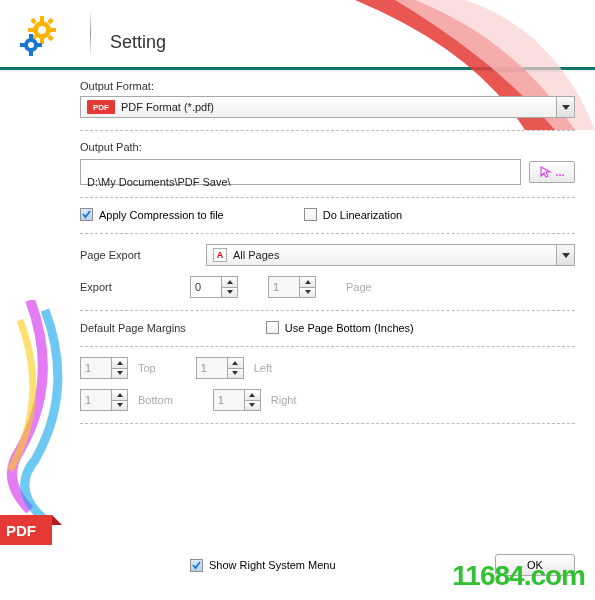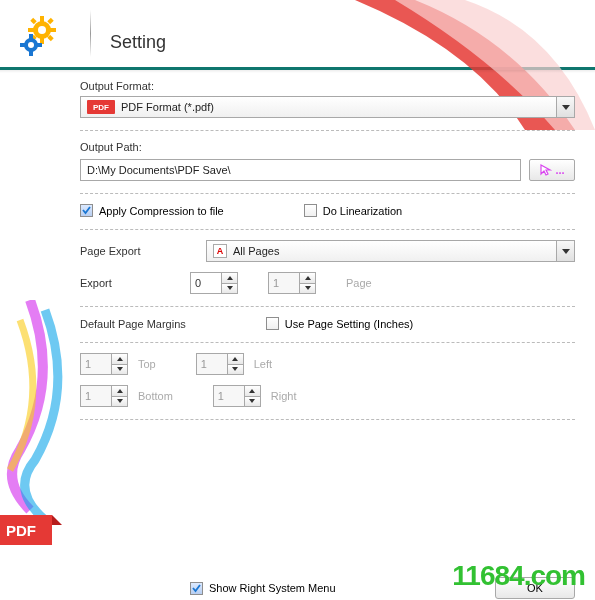--- a/index.html
+++ b/index.html
@@ -22,21 +22,21 @@
   .label { color: #333; margin-bottom: 4px; }
   
   .combo { display: flex; align-items: center; height: 22px; border: 1px solid #a8a8a8; background: linear-gradient(#fff, #f0f0f0); position: relative; }
   .combo .pdf-badge { width: 28px; height: 14px; background: #e53935; color: #fff; font-size: 8px; font-weight: bold; display: flex; align-items: center; justify-content: center; margin: 0 6px; border-radius: 1px; }
   .combo .a-badge { width: 14px; height: 14px; background: #fff; border: 1px solid #aaa; margin: 0 6px; display: flex; align-items: center; justify-content: center; }
   .combo .a-badge span { color: #d00; font-weight: bold; font-size: 9px; }
   .combo .text { flex: 1; color: #222; }
   .combo .drop { width: 18px; height: 100%; border-left: 1px solid #a8a8a8; background: linear-gradient(#f8f8f8,#e0e0e0); display: flex; align-items: center; justify-content: center; color: #333; }
   .combo .drop svg { width: 8px; height: 5px; }
   
-  .textbox { height: 22px; border: 1px solid #a8a8a8; background: #fff; padding: 0 6px; line-height: 20px; color: #222; }
+  .textbox { height: 22px; border: 1px solid #a8a8a8; background: #fff; padding: 12px 6px; line-height: 20px; color: #222; }
   
   .btn-browse { width: 46px; height: 22px; border: 1px solid #a8a8a8; background: linear-gradient(#fff,#e8e8e8); display: flex; align-items: center; justify-content: center; gap: 2px; border-radius: 2px; }
   
   .row { display: flex; align-items: center; gap: 8px; margin-top: 6px; }
   
   .ck { display: flex; align-items: center; gap: 6px; }
   .ck-box { width: 13px; height: 13px; border: 1px solid #8e8e8e; background: linear-gradient(#fff,#f0f0f0); display: flex; align-items: center; justify-content: center; }
   .ck-box.checked { background: linear-gradient(#dbe9ff,#b8cef0); }
   .ck-box.checked svg { display: block; }
   .ck-box svg { display: none; width: 9px; height: 9px; }
@@ -49,21 +49,21 @@
   .spinner .arrows { width: 16px; height: 100%; border-left: 1px solid #a8a8a8; display: flex; flex-direction: column; }
   .spinner .arrows div { flex: 1; display: flex; align-items: center; justify-content: center; background: linear-gradient(#fff,#e8e8e8); }
   .spinner .arrows div:first-child { border-bottom: 1px solid #a8a8a8; }
   .spinner .arrows svg { width: 6px; height: 4px; }
   
   .margins-row { display: flex; gap: 40px; margin-bottom: 10px; }
   .margins-group { display: flex; align-items: center; gap: 10px; }
   .static-text { color: #333; }
   .disabled-text { color: #aaa; }
   
-  .bottom-bar { position: absolute; left: 80px; right: 20px; bottom: 1px; display: flex; align-items: center; }
+  .bottom-bar { position: absolute; left: 80px; right: 20px; bottom: 24px; display: flex; align-items: center; }
   .btn-ok { width: 80px; height: 22px; border: 1px solid #a8a8a8; background: linear-gradient(#fff,#e8e8e8); border-radius: 3px; display: flex; align-items: center; justify-content: center; margin-left: auto; }
   
   .watermark { position: absolute; right: 10px; bottom: 8px; font-family: Arial, sans-serif; font-size: 28px; font-weight: bold; color: #32c132; letter-spacing: -1px; pointer-events: none; }
 </style>
 </head>
 <body>
 
 <div class="window">
   <div class="header">
     <div class="gear-icon">
@@ -206,21 +206,21 @@
       </div>
       <div class="disabled-text">Page</div>
     </div>
 
     <hr class="dashed">
 
     <div class="row" style="gap:80px">
       <div class="static-text">Default Page Margins</div>
       <div class="ck">
         <div class="ck-box"></div>
-        <span>Use Page Setting (Inches)</span>
+        <span>Use Page Bottom (Inches)</span>
       </div>
     </div>
 
     <hr class="dashed">
 
     <div class="margins-row">
       <div class="margins-group">
         <div class="spinner disabled">
           <input value="1" style="">
           <div class="arrows">

